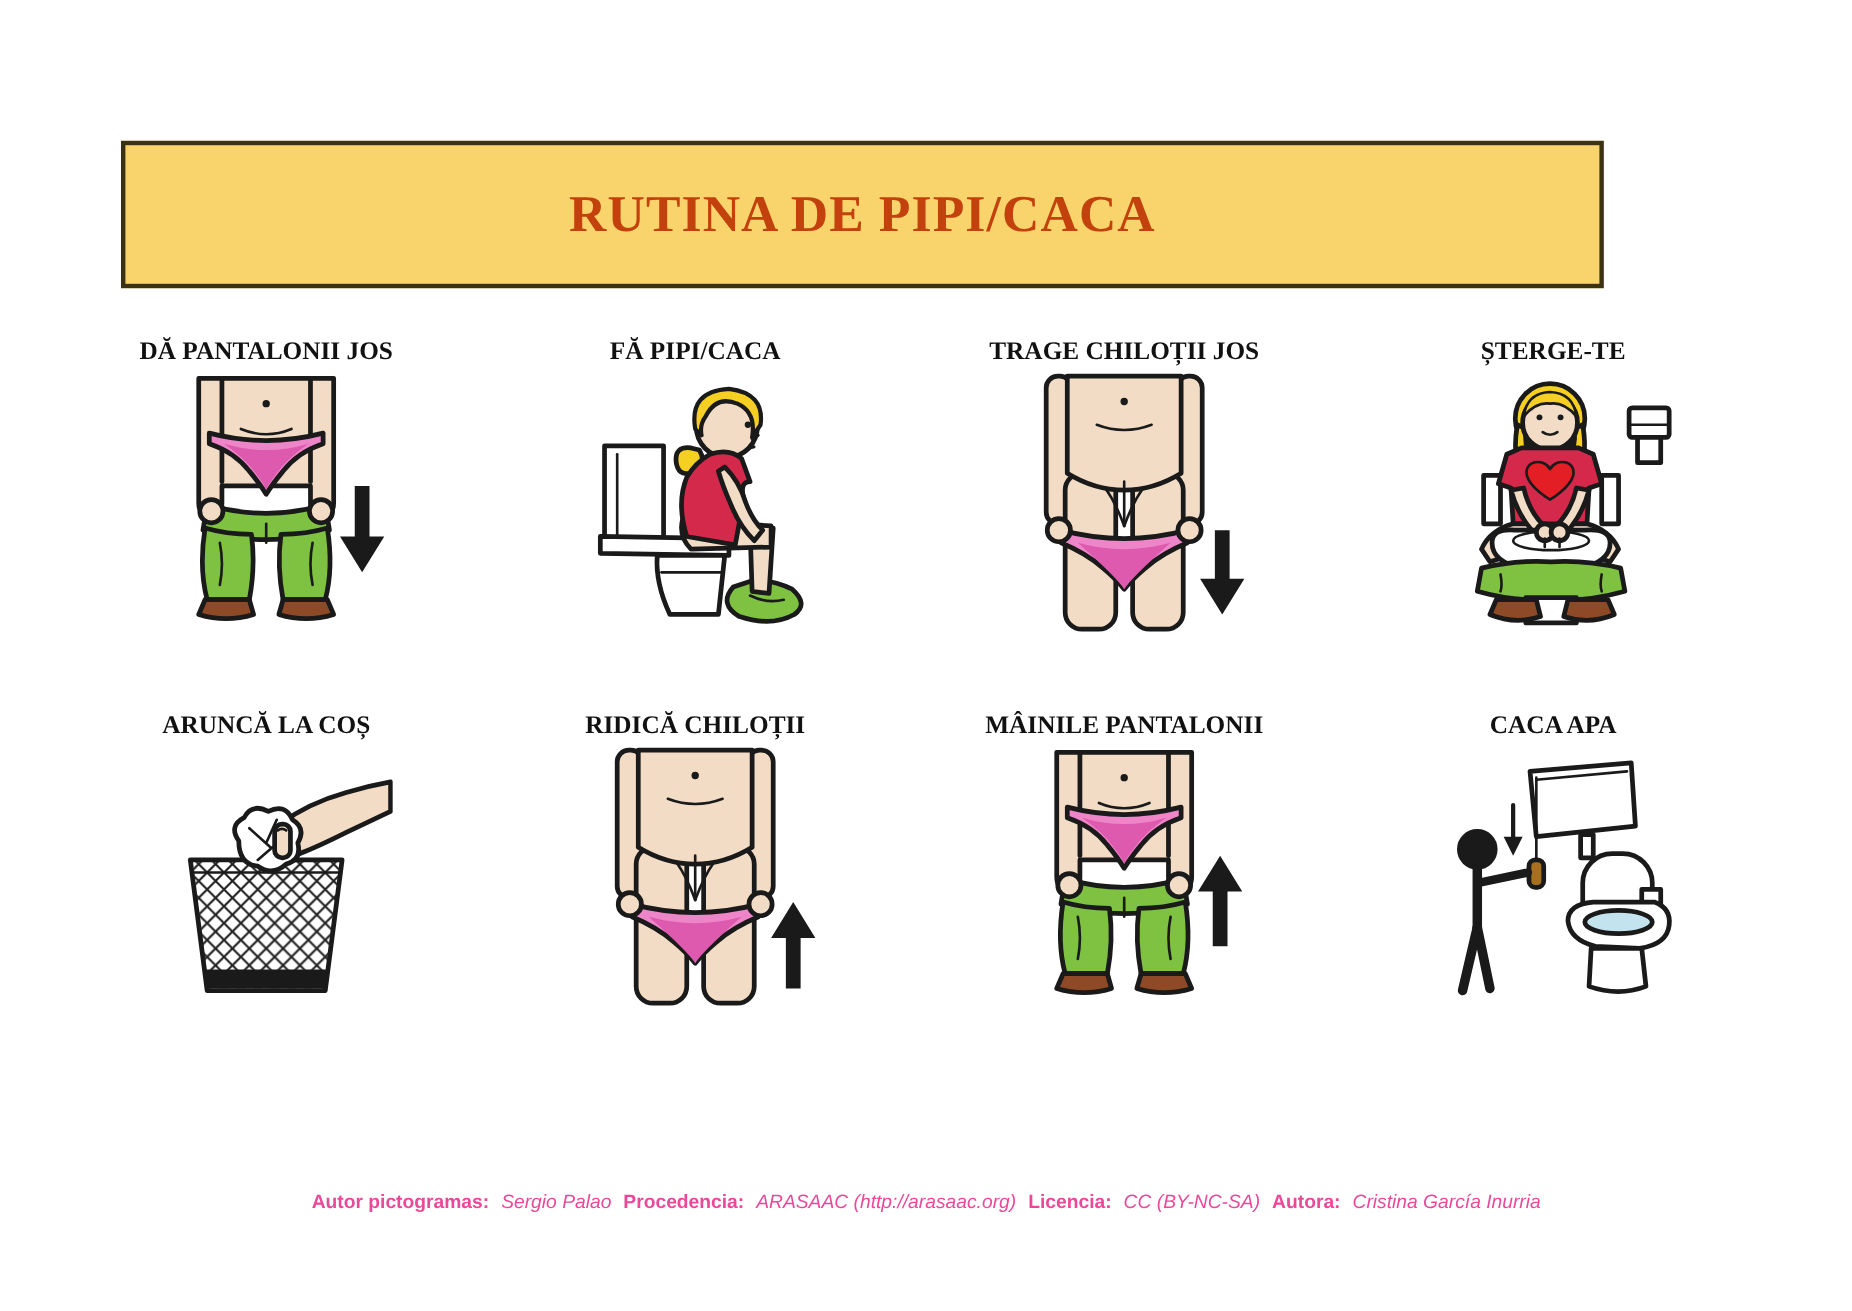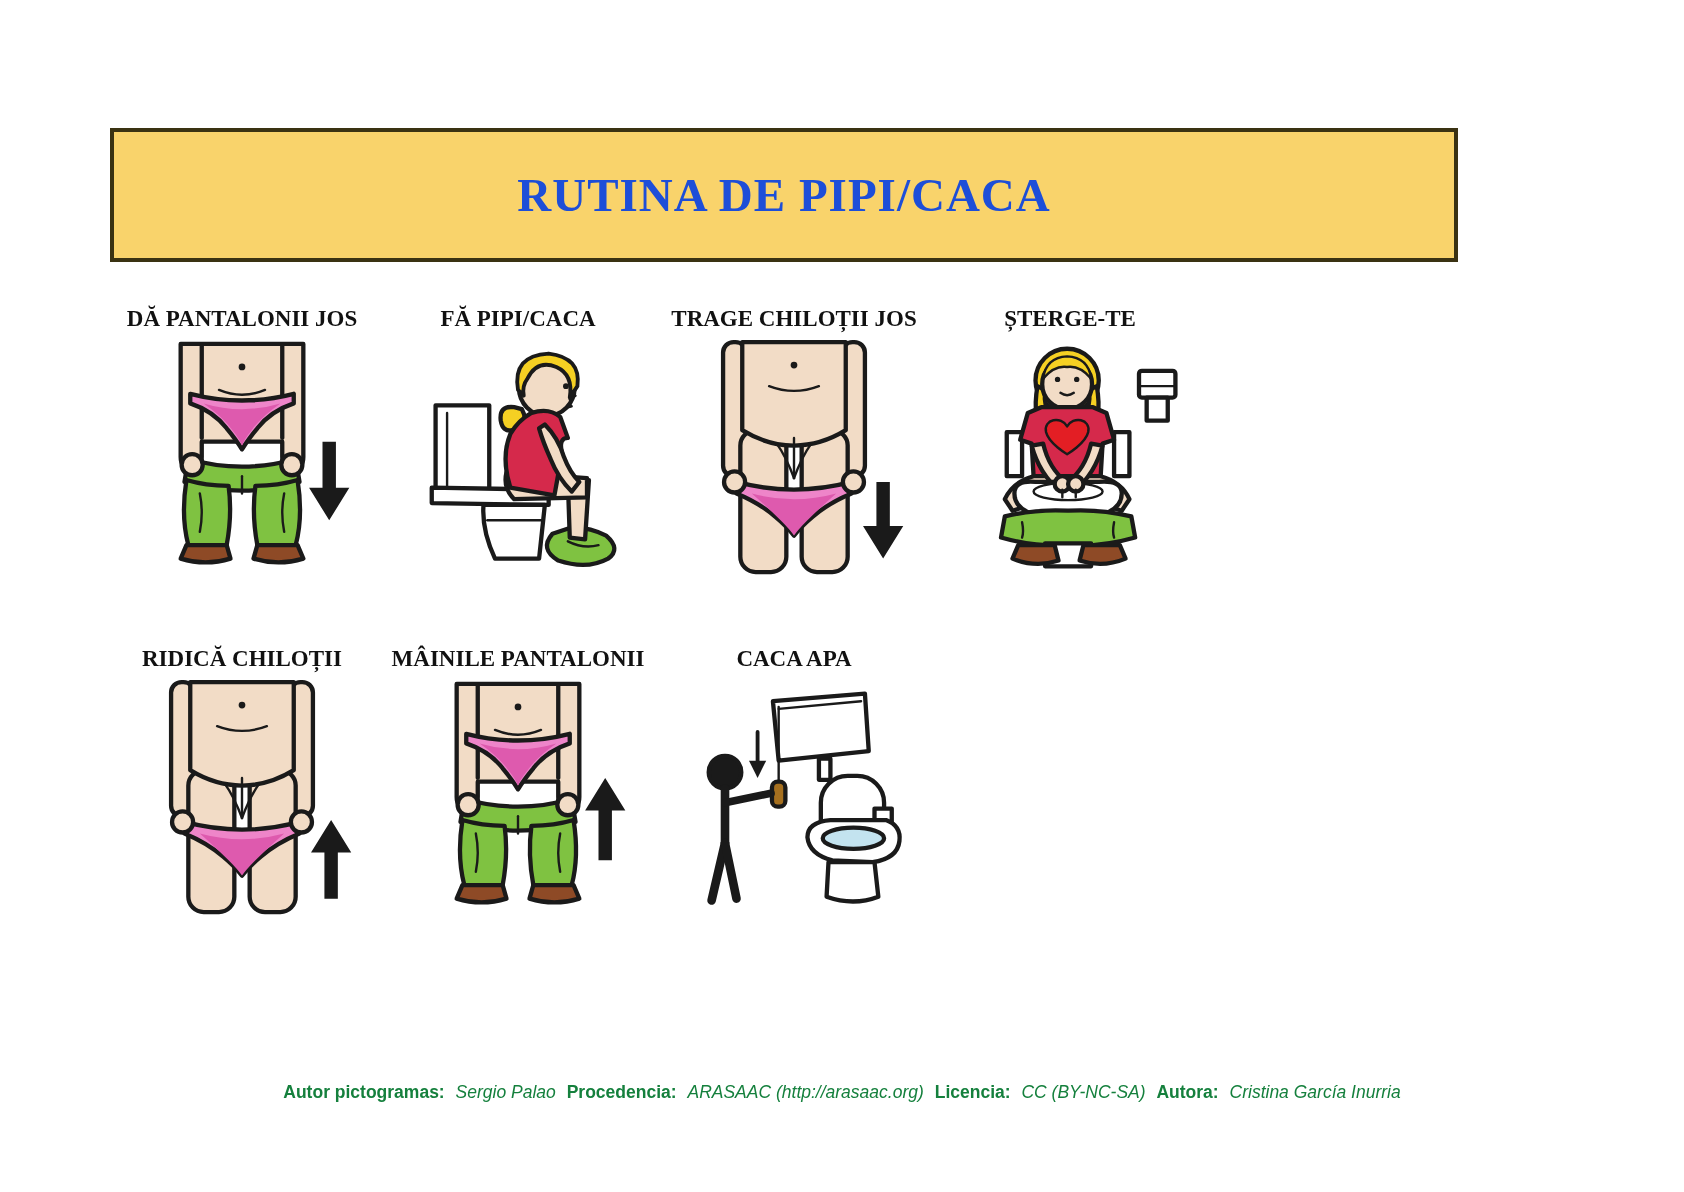--- a/index.html
+++ b/index.html
@@ -2,33 +2,33 @@
 <html style="--banner_bg: #F9D36B; --banner_border: #3A3212; --skin: #F2DCC6; --underwear_pink: #EE85C9; --underwear_pink_dark: #DE5AAE; --pants_green: #7FC241; --shoe_brown: #8E4A26; --shirt_red: #D5294B; --heart_red: #E31E24; --hair_yellow: #F5D023; --water_blue: #C3E3EF; --roll_cyan: #D8F0ED; --holder_amber: #D9980F; --faucet_gray: #C6C6C6; --outline: #1A1A1A;"><head>
 <meta charset="utf-8">
 <style>
   html,body{margin:0;padding:0;background:#fff;}
   body{width:1684px;height:1192px;overflow:hidden;font-family:"Liberation Serif",serif;}
   .page{position:relative;width:1684px;height:1192px;background:#fff;}
 
   .banner{position:absolute;left:110px;top:128px;width:1340px;height:126px;
     background:var(--banner_bg);border:4px solid var(--banner_border);
     display:flex;align-items:center;justify-content:center;}
-  .banner .title{font-size:47px;font-weight:bold;color:#1d4ed8;letter-spacing:1px;
+  .banner .title{font-size:47px;font-weight:bold;color:#c2410c;letter-spacing:1px;
     font-family:"Liberation Serif",serif;}
 
   .grid{position:absolute;left:104px;top:302px;width:1446px;}
-  .row{display:flex;}
+  .row{display:flex;justify-content:space-between;}
   .row.second{margin-top:64px;}
   .cell{width:276px;display:flex;flex-direction:column;align-items:center;}
   .step-label{font-weight:bold;font-size:23px;color:#111;text-align:center;
     white-space:nowrap;height:34px;line-height:34px;font-family:"Liberation Serif",serif;}
   svg.pict{width:230px;height:240px;margin-top:2px;}
 
   .footer{position:absolute;left:0;top:1082px;width:1684px;text-align:center;
-    font-family:"Liberation Sans",sans-serif;font-size:17.5px;color:#15803d;}
+    font-family:"Liberation Sans",sans-serif;font-size:17.5px;color:#ec4899;}
   .footer span{margin:0 3px;}
   .seg-bold{font-weight:bold;}
   .seg-italic{font-style:italic;}
 
   
   .o *{stroke:var(--outline);stroke-width:4.5;stroke-linejoin:round;stroke-linecap:round;}
   .o .ns{stroke:none;}
   .o .thin{stroke-width:2.5;}
   .o .sw4{stroke-width:4;}
   .o .med{stroke-width:8;}
@@ -170,20 +170,41 @@
             <rect class="f-white" x="94" y="214" width="48" height="24"></rect>
             <path class="f-brown" d="M66,216 L104,216 L108,232 Q84,240 60,230 Z"></path>
             <path class="f-brown" d="M172,216 L134,216 L130,232 Q154,240 178,230 Z"></path>
           </g>
         </svg>
       </div>
     </div>
 
     <div class="row second">
 
+      <div class="cell">
+        <div class="step-label">ARUNCĂ LA COȘ</div>
+        <svg class="pict" viewBox="0 0 240 250">
+          <defs>
+            <pattern id="mesh6" width="16" height="16" patternUnits="userSpaceOnUse">
+              <path d="M0,8 L8,0 L16,8 L8,16 Z" fill="none" stroke="#222" stroke-width="2"></path>
+            </pattern>
+          </defs>
+          <g class="o">
+            <path class="f-white" d="M48,108 L192,108 L176,232 L64,232 Z"></path>
+            <path class="ns" fill="url(#mesh6)" d="M50,110 L190,110 L175,230 L65,230 Z"></path>
+            <line class="f-none thin" x1="50" y1="120" x2="190" y2="120"></line>
+            <path class="f-out ns" d="M63,212 L177,212 L175,230 L65,230 Z"></path>
+            <path class="f-skin" d="M238,34 L238,62 L196,82 Q168,96 152,102 Q136,110 127,97 Q120,85 133,74 Q160,54 196,44 Q216,38 238,34 Z"></path>
+            <path class="f-white" d="M94,90 Q84,76 99,68 Q106,54 122,62 Q138,54 145,70 Q158,78 150,92 Q154,108 139,112 Q126,124 112,114 Q94,112 94,90 Z"></path>
+            <path class="f-none thin" d="M104,78 L124,96 M130,70 L120,92 M112,108 L126,96"></path>
+            <rect class="f-skin" x="128" y="74" width="15" height="32" rx="7"></rect>
+            <path class="f-none thin" d="M131,80 Q135,77 139,80"></path>
+          </g>
+        </svg>
+      </div>
 
       <div class="cell">
         <div class="step-label">RIDICĂ CHILOȚII</div>
         <svg class="pict" viewBox="0 0 240 250">
           <g class="o">
             <rect class="f-skin" x="46" y="4" width="24" height="140" rx="11"></rect>
             <rect class="f-skin" x="170" y="4" width="24" height="140" rx="11"></rect>
             <rect class="f-skin" x="64" y="96" width="48" height="148" rx="16"></rect>
             <rect class="f-skin" x="128" y="96" width="48" height="148" rx="16"></rect>
             <path class="f-skin" d="M66,4 L66,96 Q92,112 120,112 Q148,112 174,96 L174,4 Z"></path>

